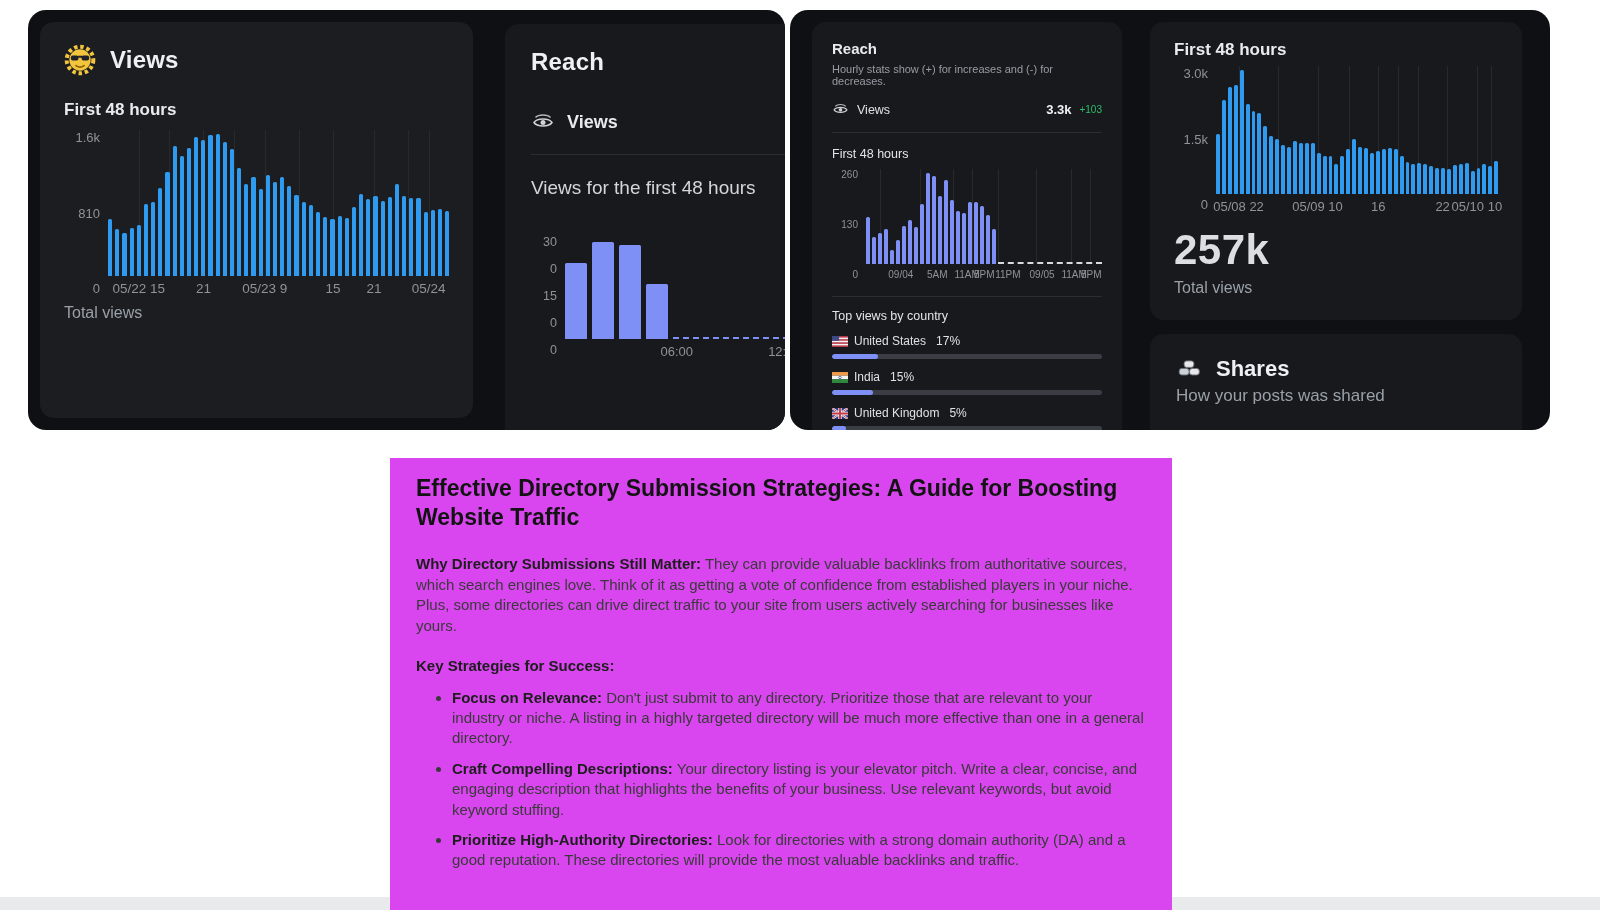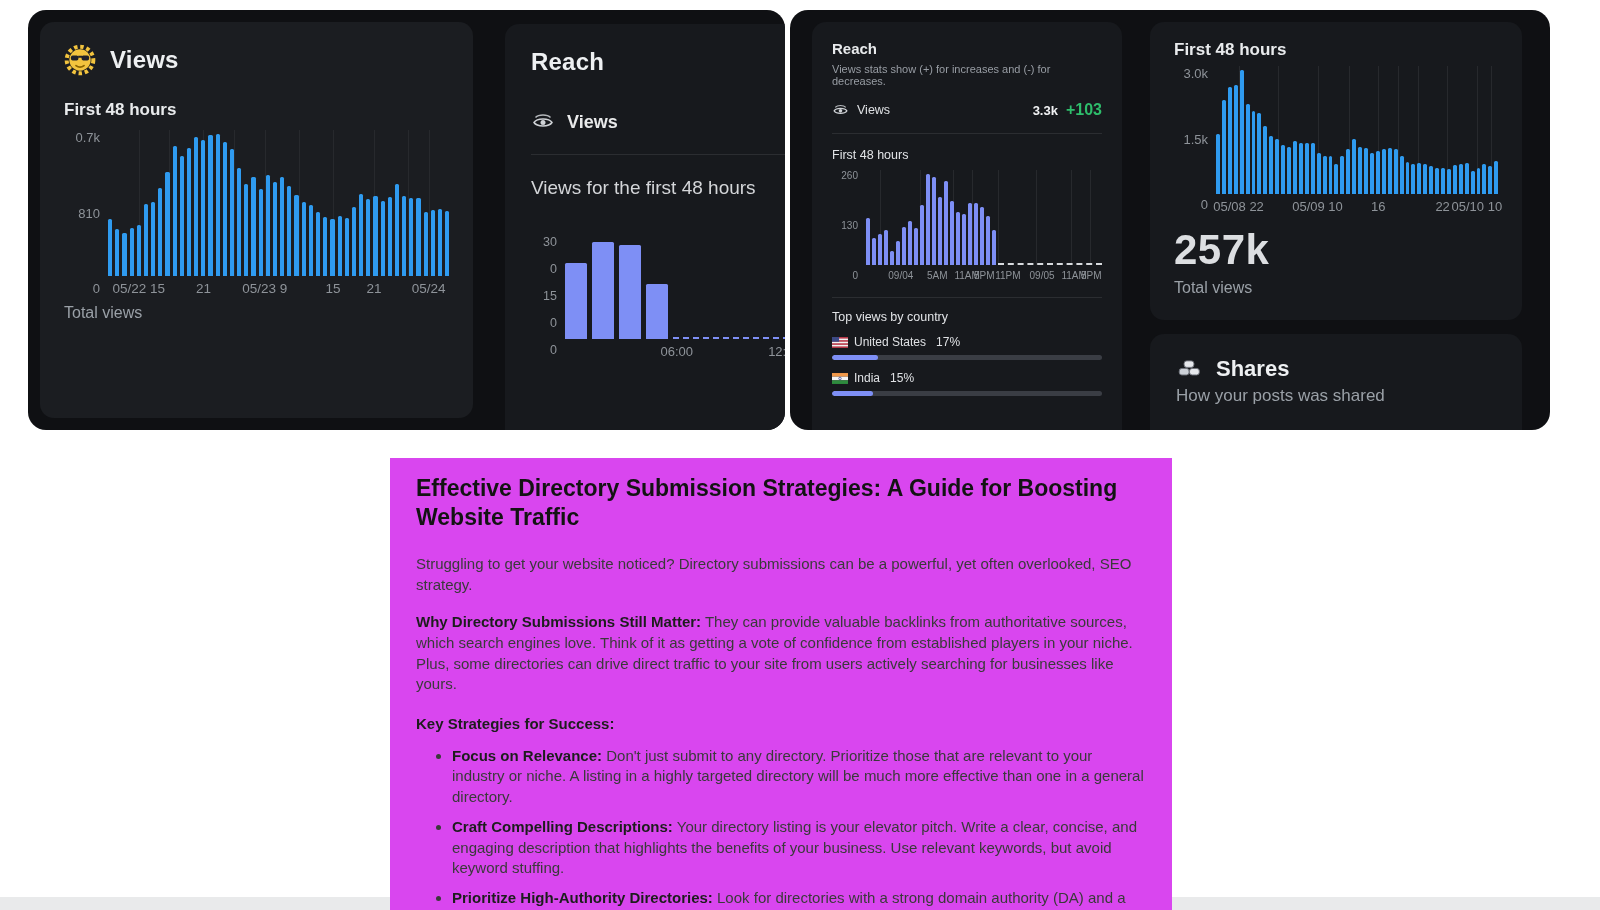--- a/index.html
+++ b/index.html
@@ -63,21 +63,21 @@
   
   .c-f48 .ycol { width:34px; height:148px; font-size:13px; padding-bottom:2px; }
   .c-f48 .plot { height:128px; }
   .c-f48 .bars { gap:2px; }
   .c-f48 .xrow { font-size:13px; }
 
   
   .stat-row { display:flex; align-items:center; gap:8px; margin-top:14px; font-size:12.5px; color:#dfe1e4; }
   .stat-row .spacer { flex:1; }
   .stat-val { font-weight:700; font-size:13px; color:#f0f1f3; }
-  .stat-delta { font-size:16px; font-weight:700; }
+  .stat-delta { font-size:10px; font-weight:400; }
   .country { margin-top:11px; }
   .country-line { display:flex; align-items:center; gap:6px; font-size:12px; color:#dfe1e4; }
   .country-pct { margin-left:4px; }
   .track { margin-top:6px; height:5px; border-radius:3px; background:#3a3d44; overflow:hidden; }
   .fill  { height:100%; border-radius:3px; background:#7e8ff5; }
 
   
   .icon { flex:0 0 auto; display:inline-flex; }
 
   
@@ -107,21 +107,21 @@
           <rect x="13.2" y="8.6" width="5.6" height="3.8" rx="1.3" fill="#20222a"></rect>
           <line x1="10.6" y1="9.6" x2="13.6" y2="9.6" stroke="#20222a" stroke-width="1.4"></line>
           <path d="M9 16.2c2 1.5 4 1.5 6 0" fill="none" stroke="#8a6400" stroke-width="1.3" stroke-linecap="round"></path>
         </svg>
       </span>
       <span class="title-xl">Views</span>
     </div>
     <div class="title-md" style="margin-top:24px;">First 48 hours</div>
     <div class="chart c-views" style="margin-top:10px;">
       <div class="ycol">
-          <span>0.7k</span>
+          <span>1.6k</span>
           <span>810</span>
           <span>0</span>
         </div>
       <div class="plotbox">
         <div class="plot">
           <div class="bars">
               <div class="bar" style="height: 38.75%; background: rgb(47, 155, 240); flex: 1 1 0%;"></div>
               <div class="bar" style="height: 31.875%; background: rgb(47, 155, 240); flex: 1 1 0%;"></div>
               <div class="bar" style="height: 29.375%; background: rgb(47, 155, 240); flex: 1 1 0%;"></div>
               <div class="bar" style="height: 33.125%; background: rgb(47, 155, 240); flex: 1 1 0%;"></div>
@@ -232,21 +232,21 @@
           </div>
       </div>
     </div>
   </div>
 </div>
 
 <div class="group group-right">
 
   <div class="card card-reach">
     <div class="title-sm">Reach</div>
-    <div class="sub-xs" style="margin-top:6px;">Views stats show (+) for increases and (-) for decreases.</div>
+    <div class="sub-xs" style="margin-top:6px;">Hourly stats show (+) for increases and (-) for decreases.</div>
     <div class="stat-row">
       <span class="icon">
         <svg width="17" height="17" viewBox="0 0 24 24" fill="none" stroke="#cfd2d6" stroke-width="1.7">
           <path d="M4.5 7.5c3.2-3.4 11.8-3.4 15 0" opacity="0.85"></path>
           <path d="M3 12.5c3-4.6 15-4.6 18 0c-3 4.6-15 4.6-18 0Z"></path>
           <circle cx="12" cy="12.5" r="2.5" fill="#cfd2d6" stroke="none"></circle>
         </svg>
       </span>
       <span>Views</span>
       <span class="spacer"></span>
@@ -344,20 +344,38 @@
           </svg>
         </span>
         <span>India</span>
         <span class="country-pct">15%</span>
       </div>
       <div class="track">
         <div class="fill" style="width: 15%;"></div>
       </div>
     </div>
 
+    <div class="country">
+      <div class="country-line">
+        <span class="icon">
+          <svg width="16" height="11" viewBox="0 0 19 13">
+            <rect width="19" height="13" fill="#2b3a8c"></rect>
+            <path d="M0 0 L19 13 M19 0 L0 13" stroke="#f2f2f2" stroke-width="2.6"></path>
+            <path d="M0 0 L19 13 M19 0 L0 13" stroke="#c23a48" stroke-width="1"></path>
+            <path d="M9.5 0 V13 M0 6.5 H19" stroke="#f2f2f2" stroke-width="4"></path>
+            <path d="M9.5 0 V13 M0 6.5 H19" stroke="#c23a48" stroke-width="2.2"></path>
+          </svg>
+        </span>
+        <span>United Kingdom</span>
+        <span class="country-pct">5%</span>
+      </div>
+      <div class="track">
+        <div class="fill" style="width: 5%;"></div>
+      </div>
+    </div>
   </div>
 
   <div class="card card-first48">
     <div class="title-md">First 48 hours</div>
     <div class="chart c-f48" style="margin-top:6px;">
       <div class="ycol">
           <span>3.0k</span>
           <span>1.5k</span>
           <span>0</span>
         </div>
@@ -449,21 +467,20 @@
       <span class="title-lg">Shares</span>
     </div>
     <div class="sub-lg" style="margin-top:4px;">How your posts was shared</div>
   </div>
 </div>
 
 <div class="bottom-strip"></div>
 
 <div class="doc">
   <h1>Effective Directory Submission Strategies: A Guide for Boosting Website Traffic</h1>
-  <p>Struggling to get your website noticed? Directory submissions can be a powerful, yet often overlooked, SEO strategy.</p>
   <p><span class="lead">Why Directory Submissions Still Matter:</span><span> They can provide valuable backlinks from authoritative sources, which search engines love. Think of it as getting a vote of confidence from established players in your niche. Plus, some directories can drive direct traffic to your site from users actively searching for businesses like yours.</span></p>
   <h3>Key Strategies for Success:</h3>
   <ul>
     <li><span class="lead">Focus on Relevance:</span><span> Don't just submit to any directory. Prioritize those that are relevant to your industry or niche. A listing in a highly targeted directory will be much more effective than one in a general directory.</span></li>
     <li><span class="lead">Craft Compelling Descriptions:</span><span> Your directory listing is your elevator pitch. Write a clear, concise, and engaging description that highlights the benefits of your business. Use relevant keywords, but avoid keyword stuffing.</span></li>
     <li><span class="lead">Prioritize High-Authority Directories:</span><span> Look for directories with a strong domain authority (DA) and a good reputation. These directories will provide the most valuable backlinks and traffic.</span></li>
 
   </ul>
 </div>
 

